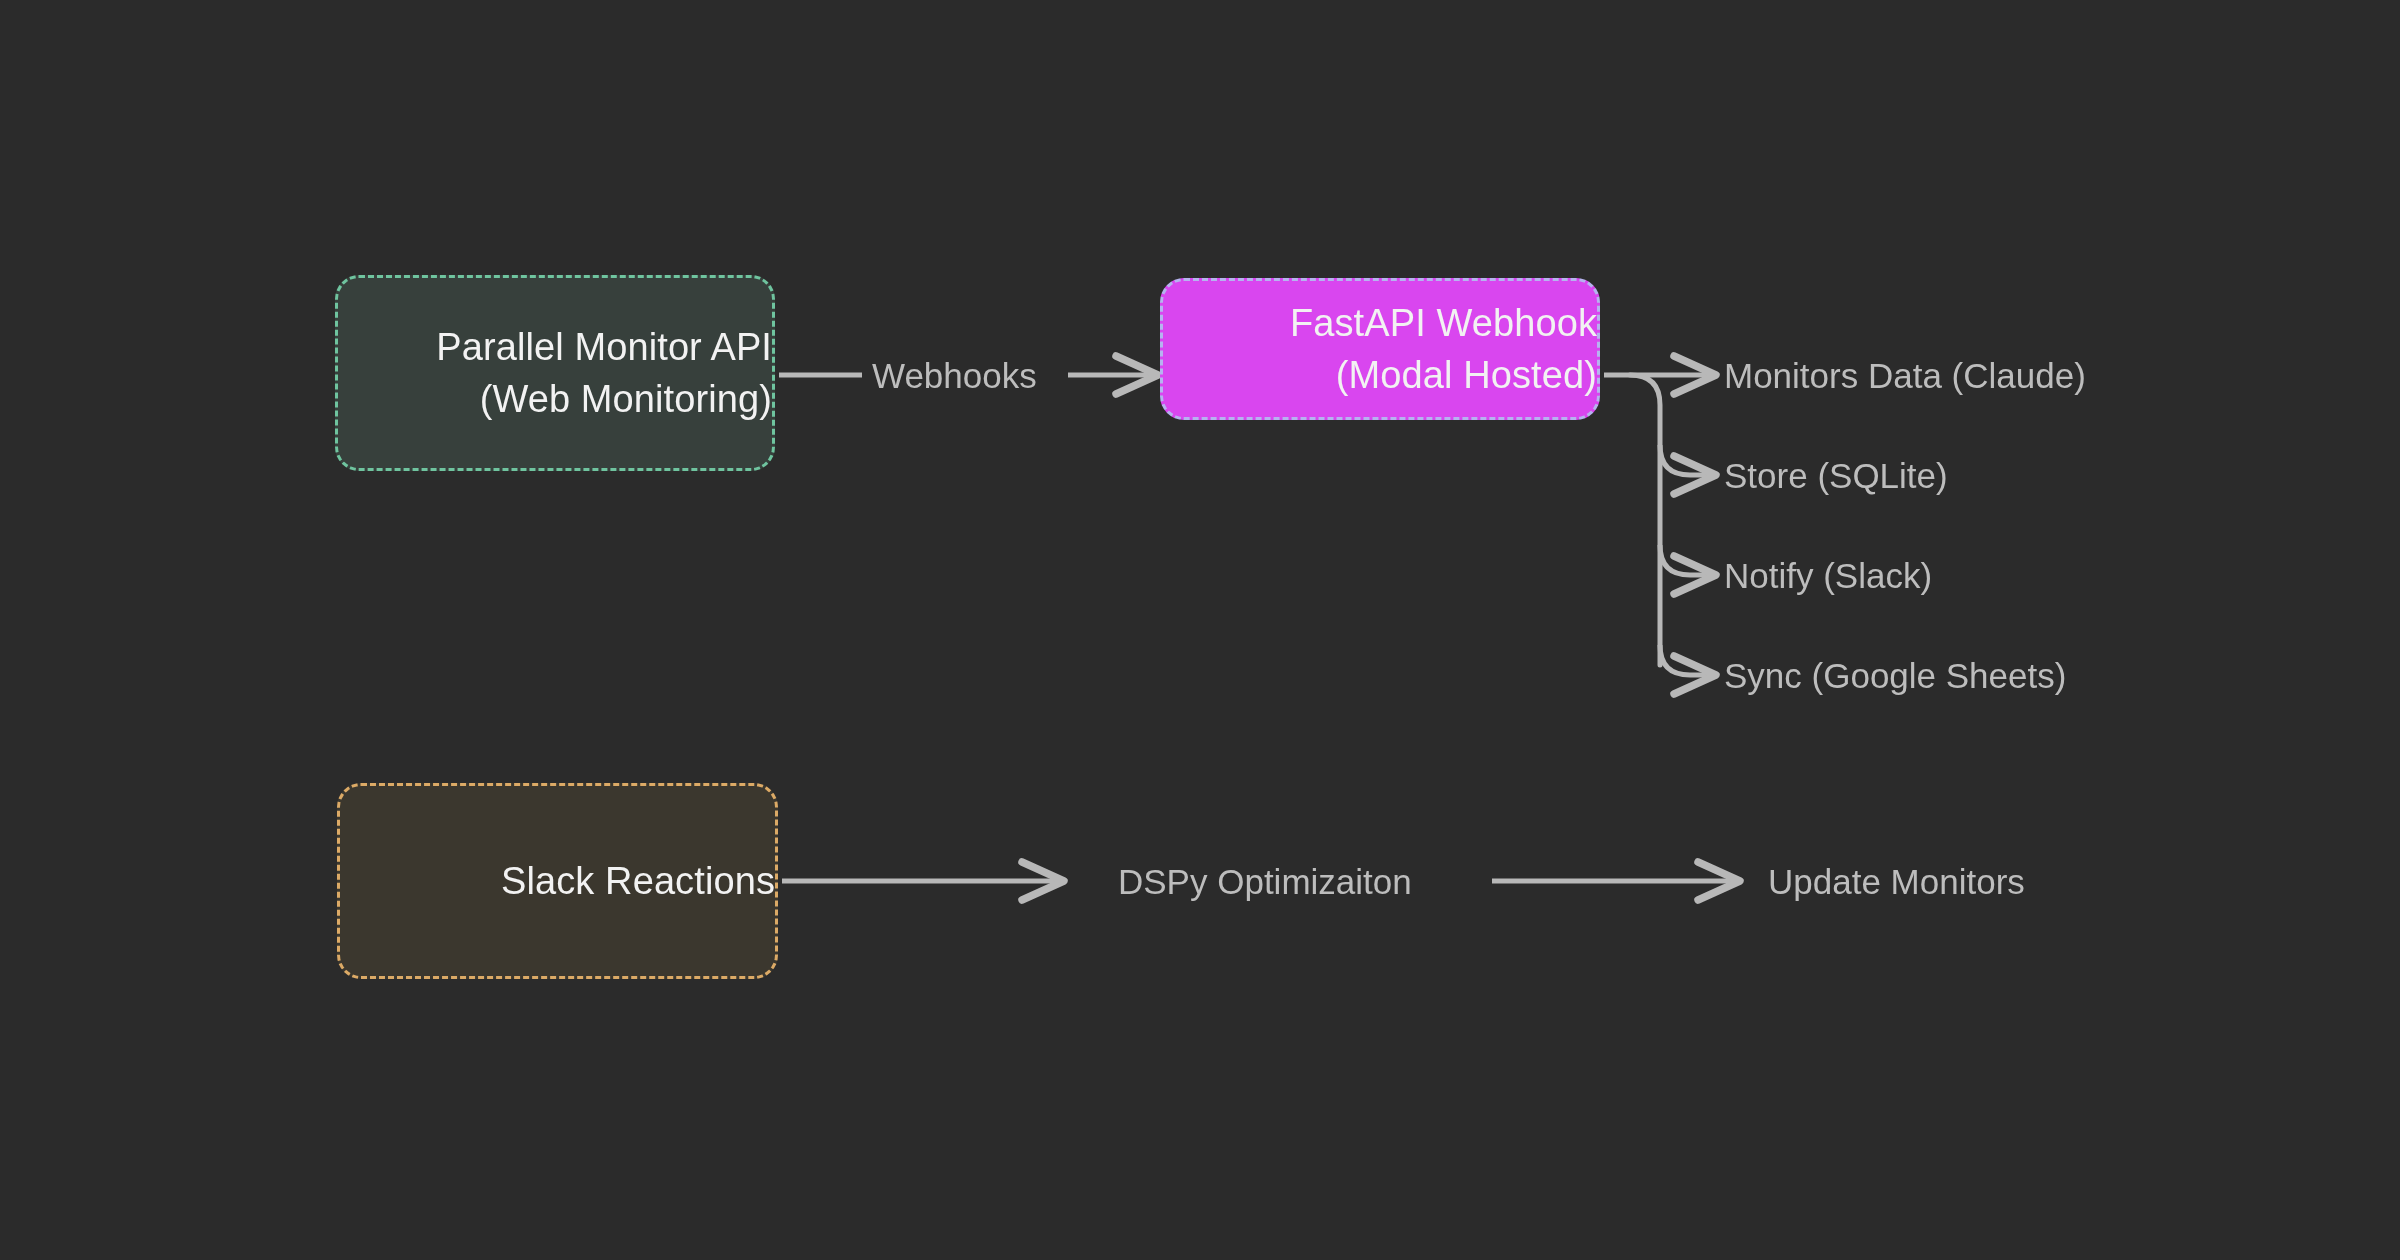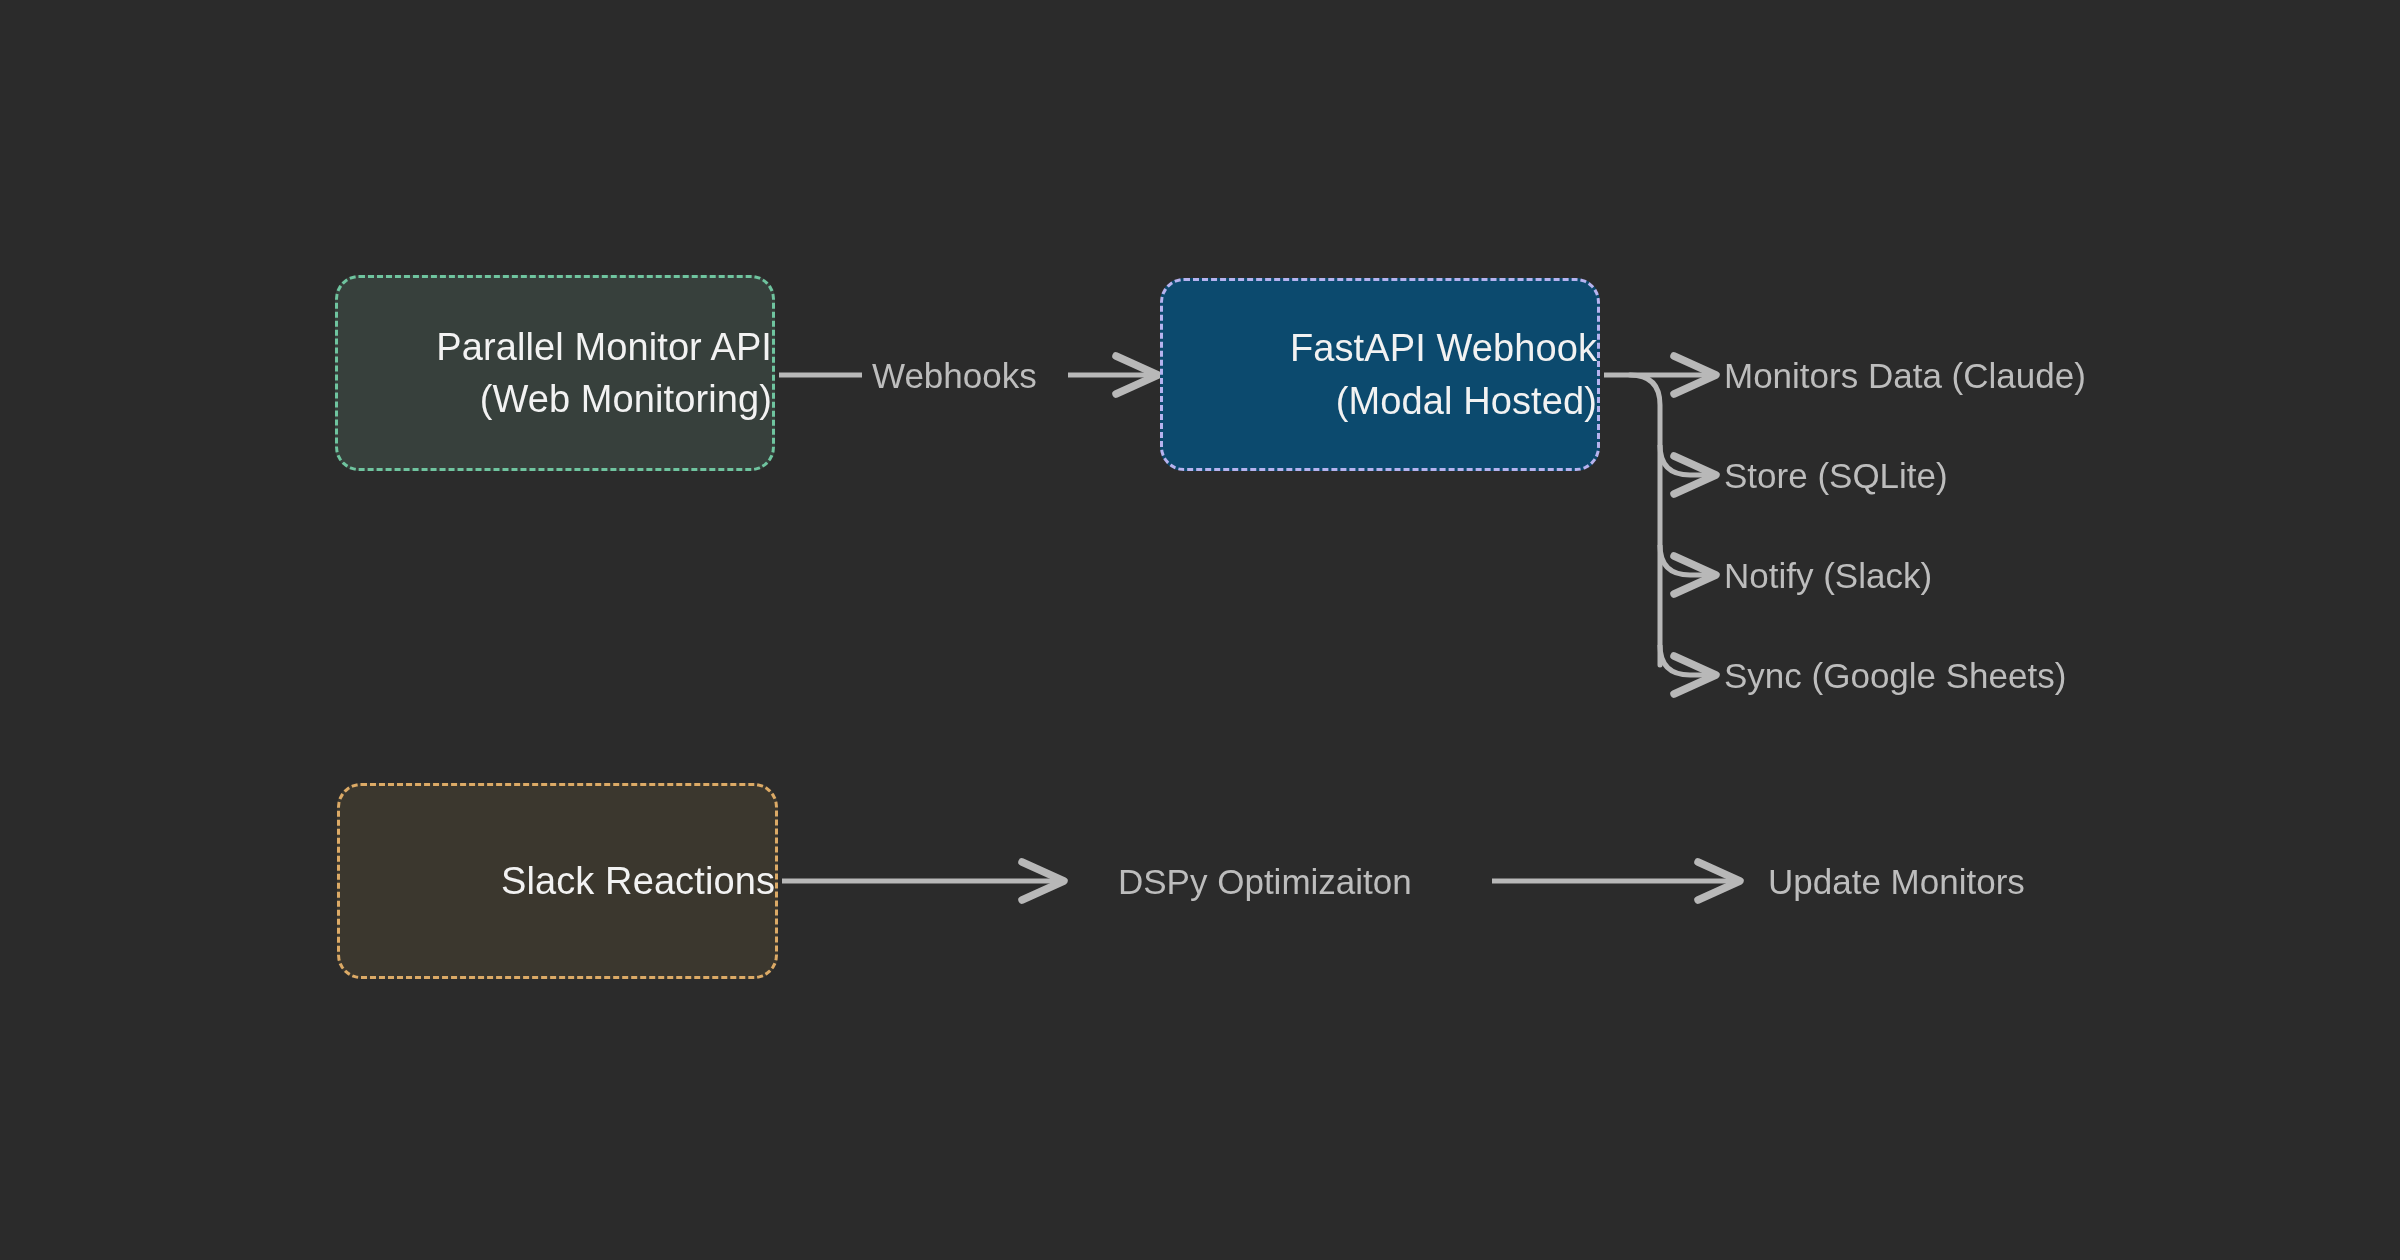--- a/index.html
+++ b/index.html
@@ -48,22 +48,22 @@
     letter-spacing: 0.1px;
   }
   .node .line { display: block; white-space: nowrap; }
 
   #node-monitor-api {
     left: 335px; top: 275px; width: 440px; height: 196px;
     background: #37403c;
     border-color: #6fc49f;
   }
   #node-fastapi-webhook {
-    left: 1160px; top: 278px; width: 440px; height: 193px;
-    background: #0c4a6e;
+    left: 1160px; top: 278px; width: 440px; height: 142px;
+    background: #d946ef;
     border-color: #b6b3ef;
   }
   #node-slack-reactions {
     left: 337px; top: 783px; width: 441px; height: 196px;
     background: #3b372e;
     border-color: #dcaa66;
   }
 
   
   .edge-label {

